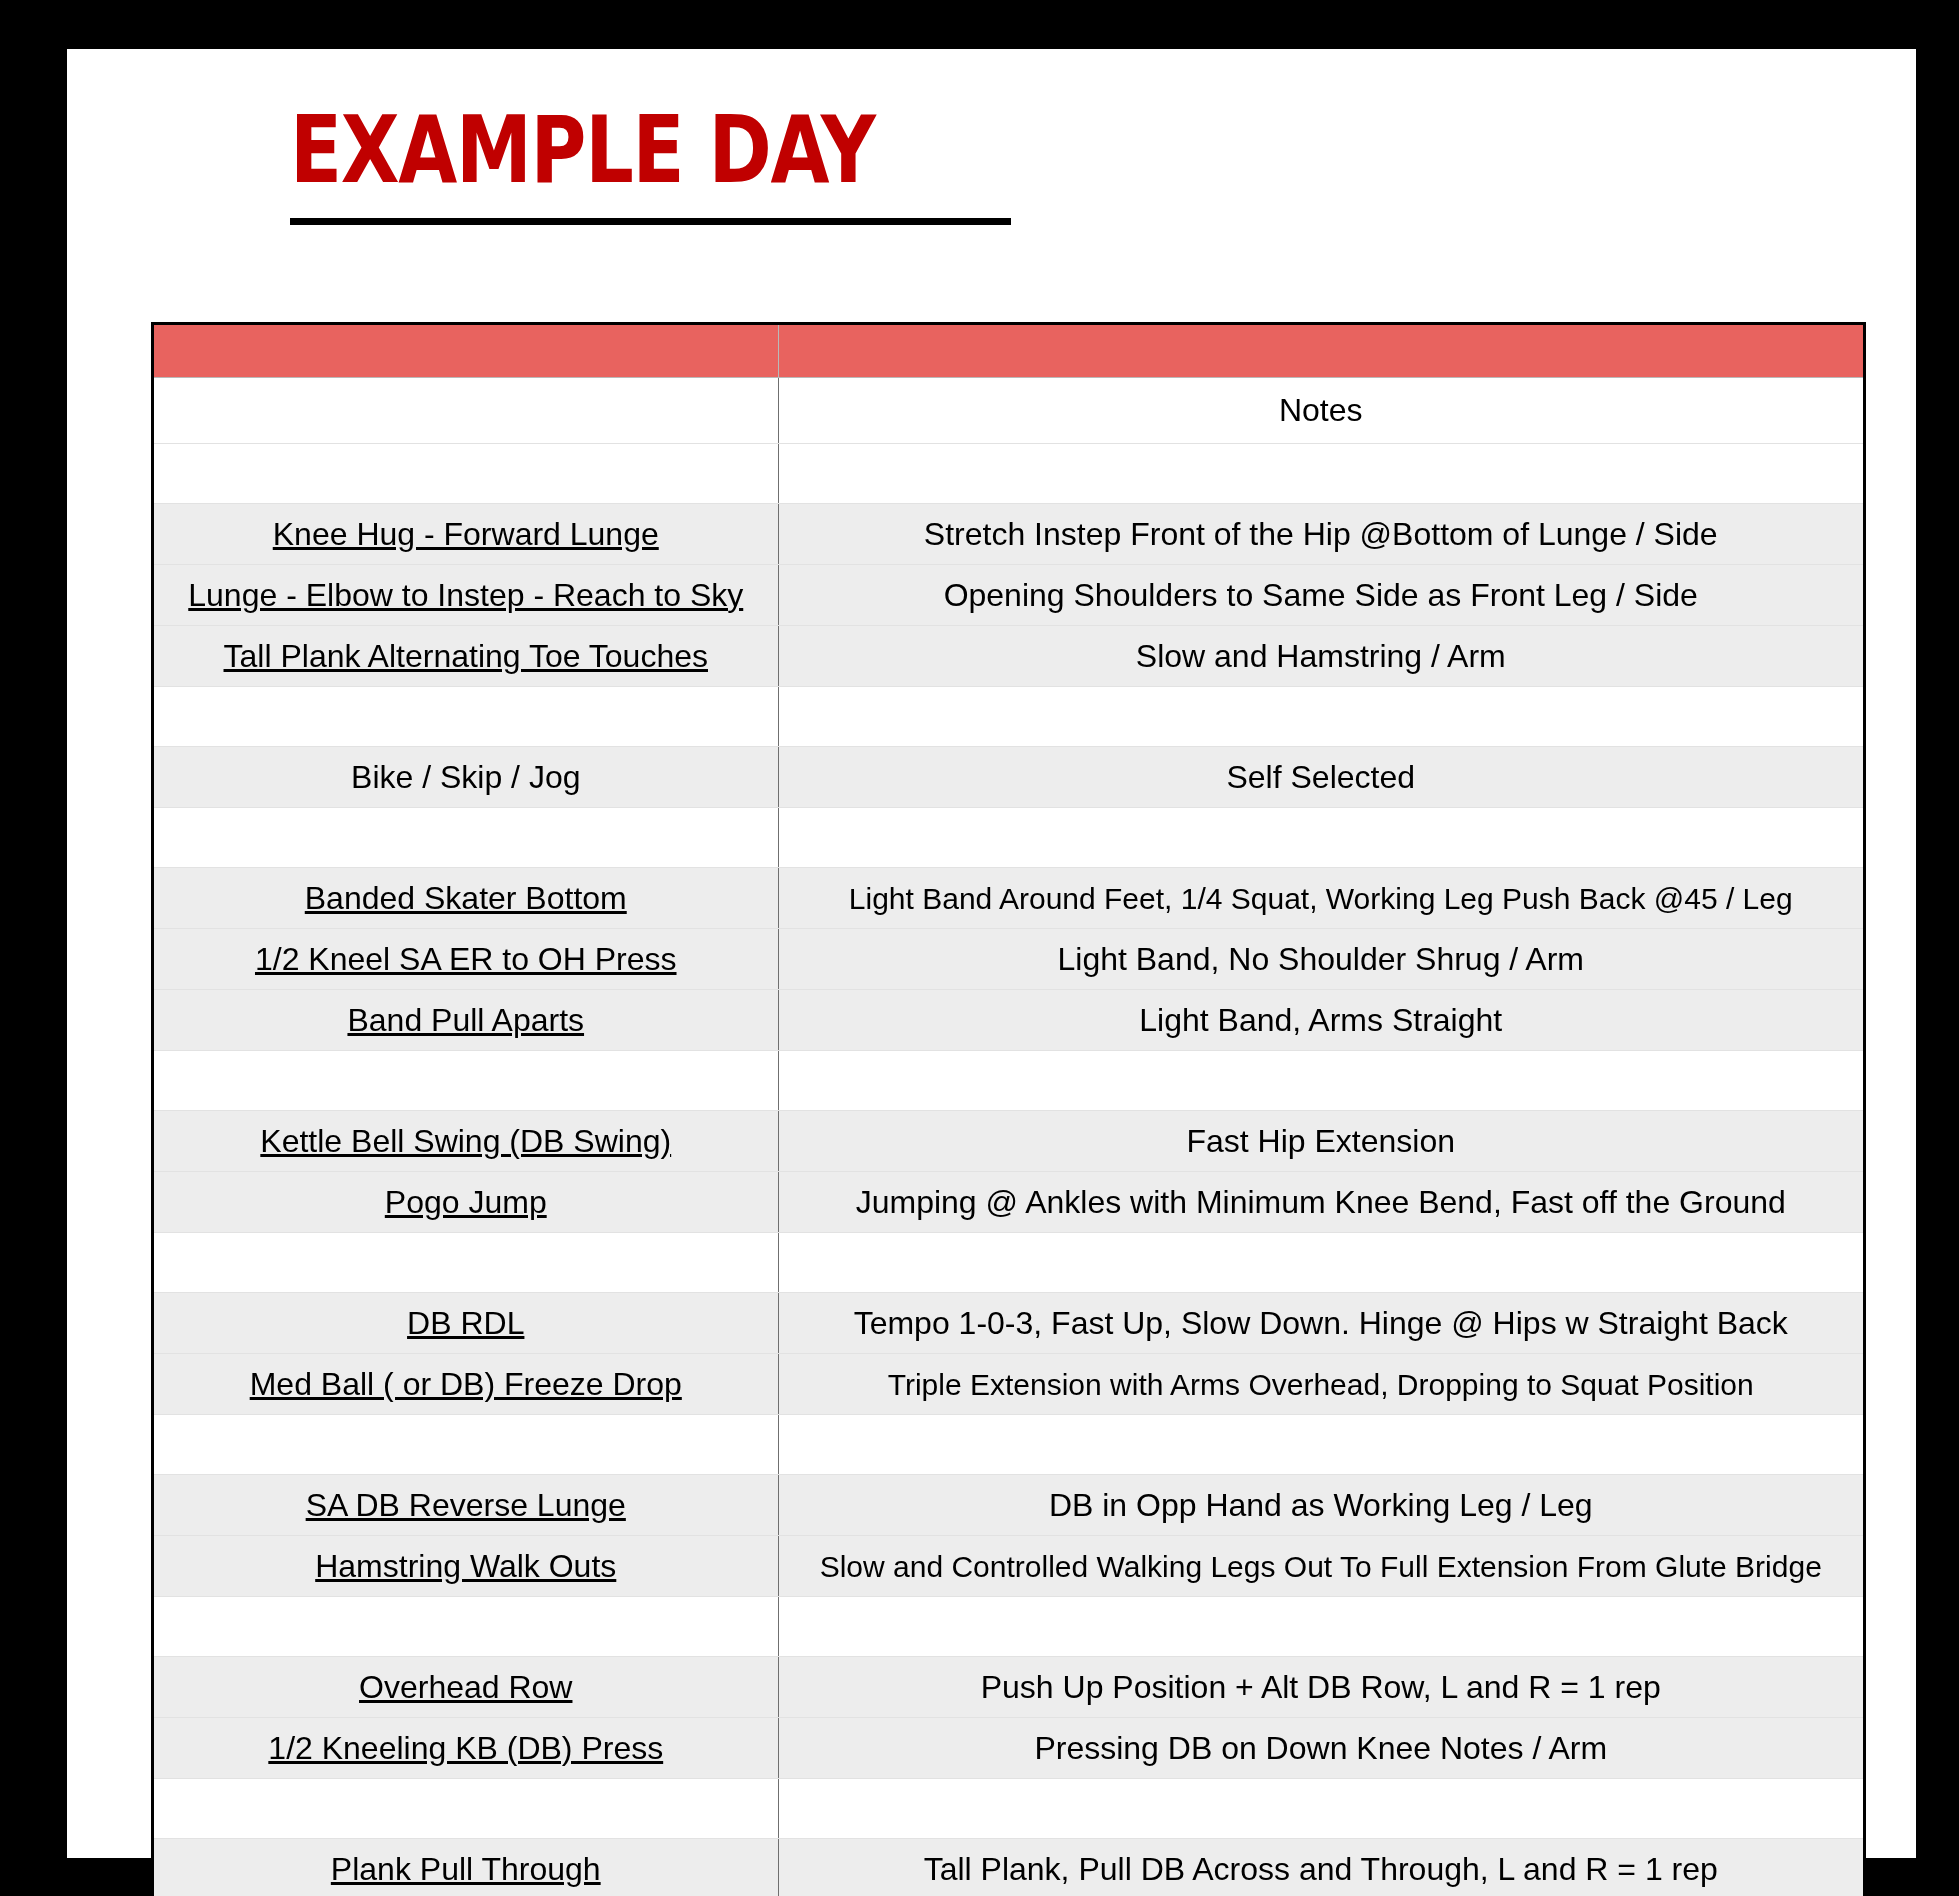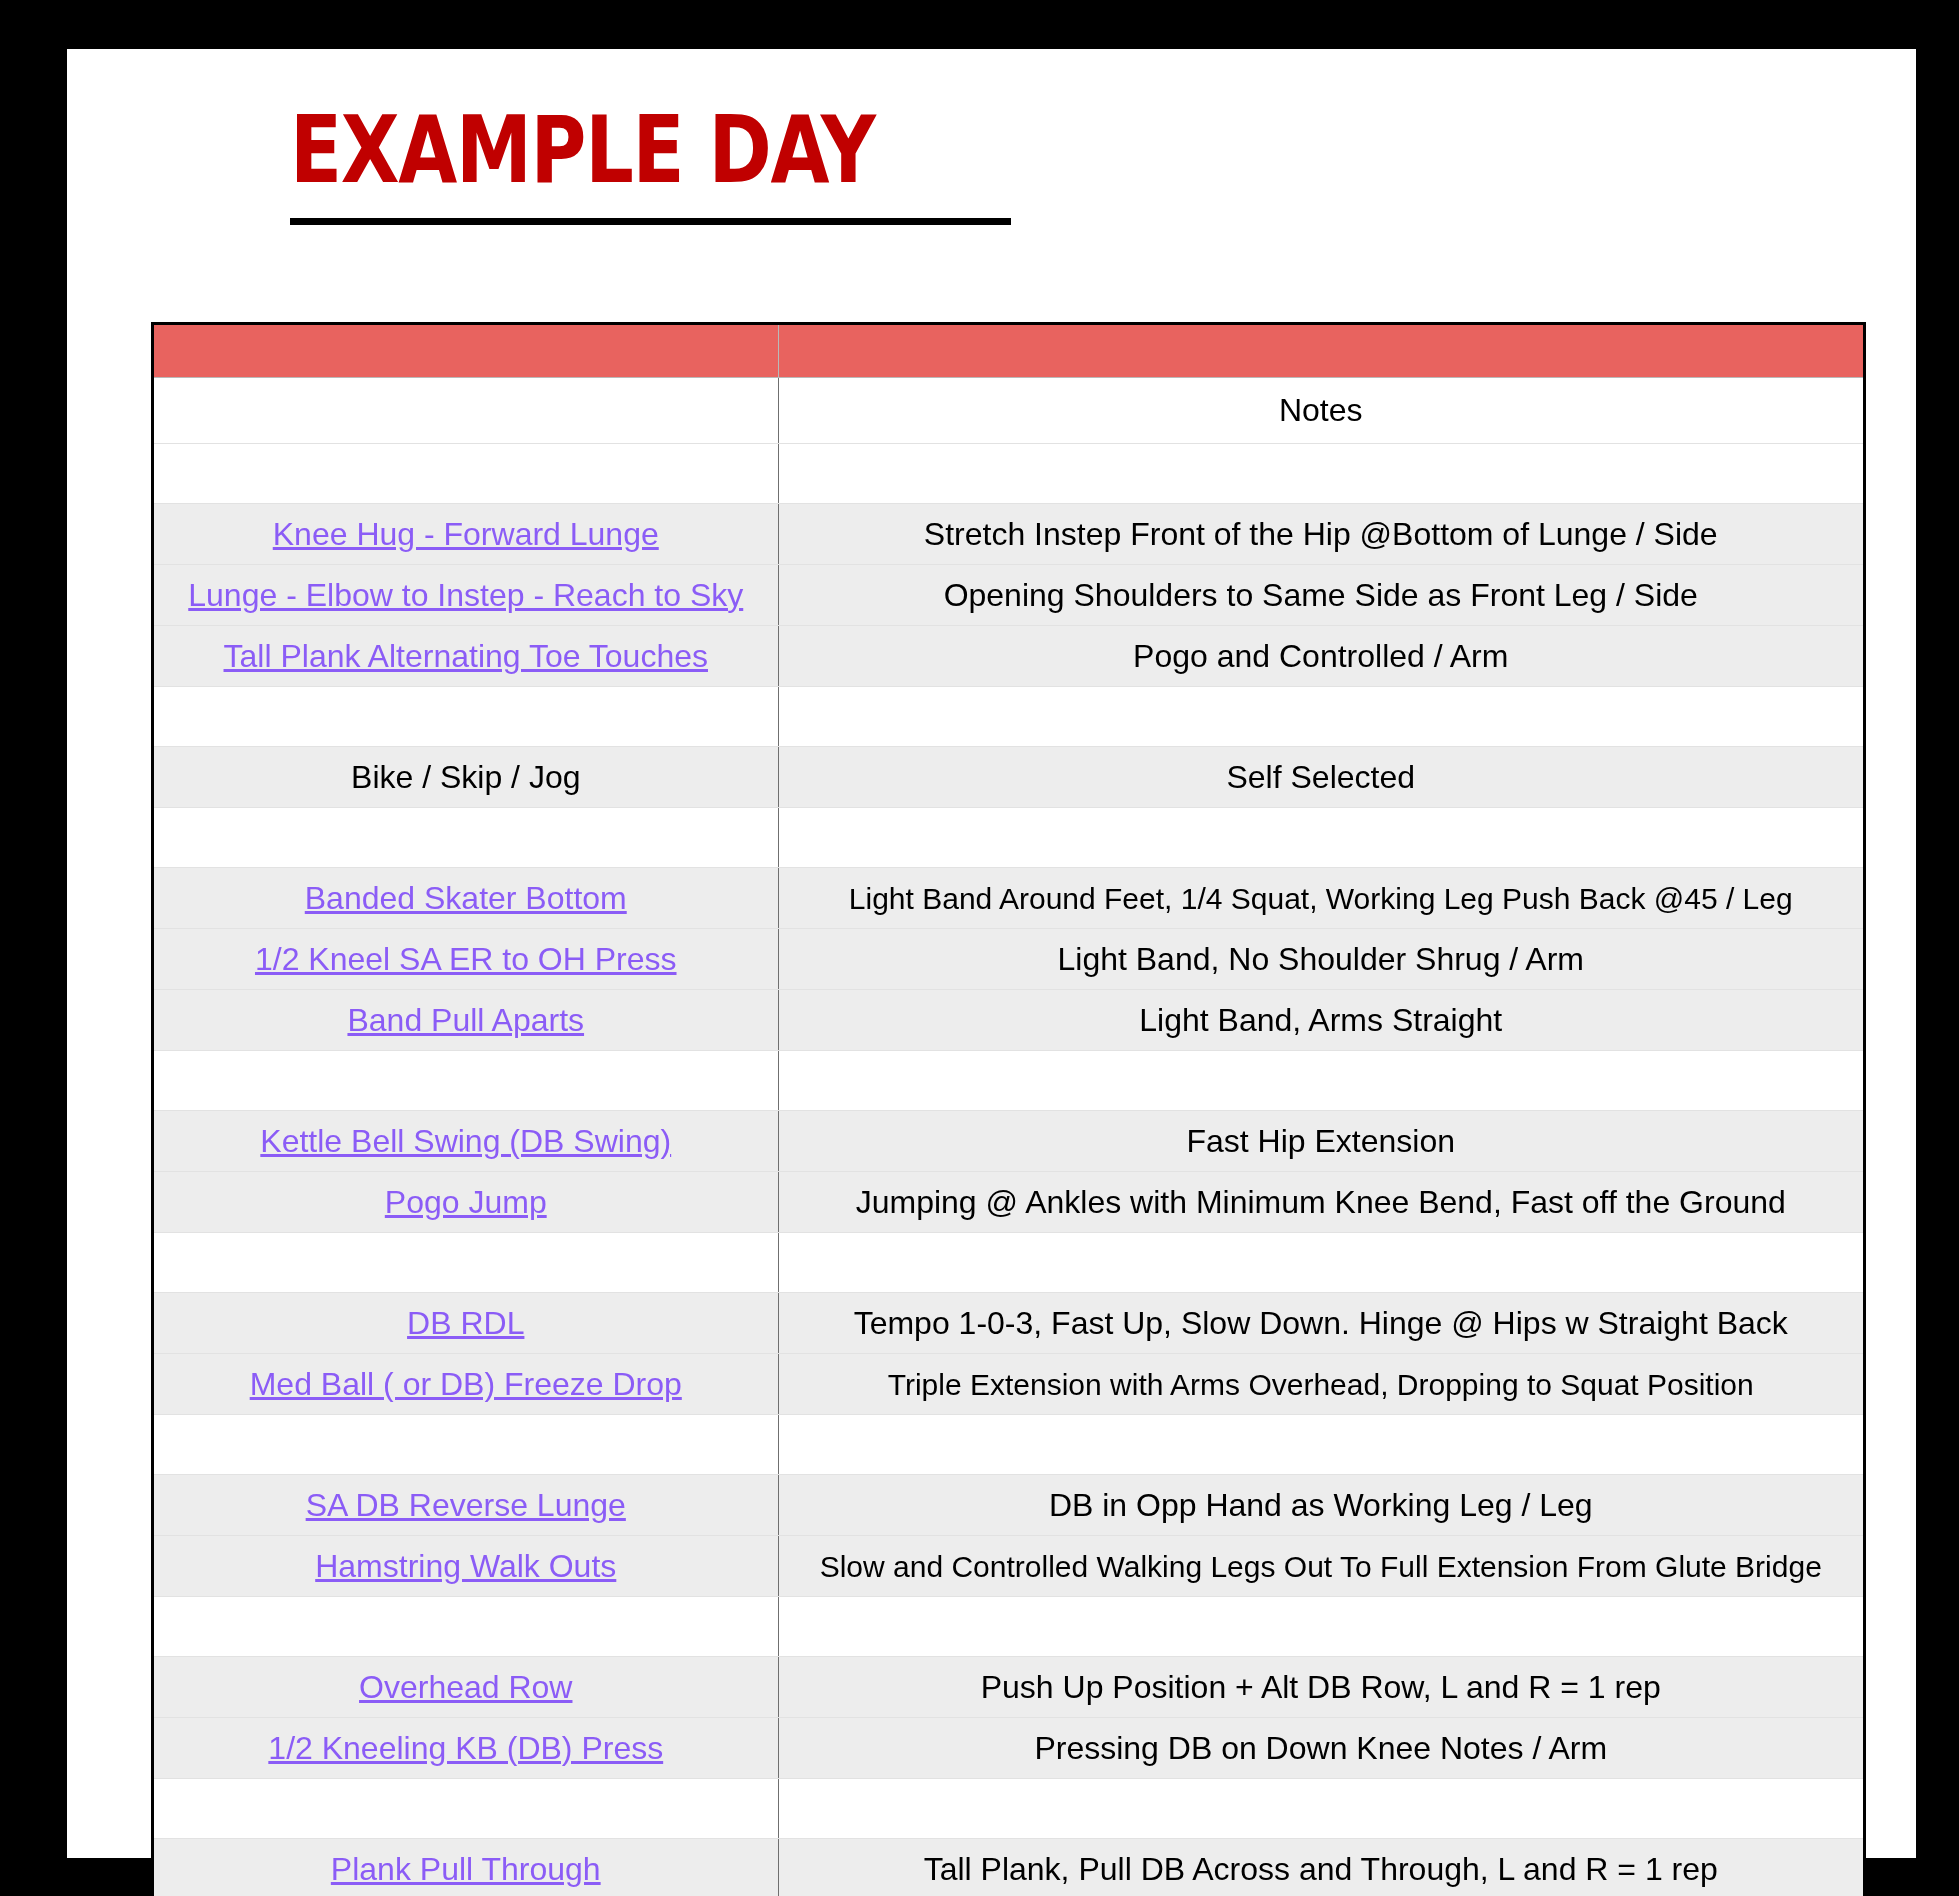--- a/index.html
+++ b/index.html
@@ -81,21 +81,21 @@
   }
   td.col-ex {
     border-right: 1.6px solid #6f6f6f;
   }
   td.col-notes { border-right: none; }
   tr.subhead td { height: 57px; }
   tr.shade td { background: #ededed; }
   tr.plain td { background: #ffffff; }
   tr.spacer td { height: 51px; }
   a.ex-link {
-    color: #8b5cf6;
+    color: #000000;
     text-decoration: underline;
     font-size: 32px;
   }
   .notes-label { font-size: 32px; }
   .tight { font-size: 30px; }
 </style>
 </head>
 <body>
 
 <div class="page">
@@ -127,21 +127,21 @@
           <tr class="shade">
             <td class="col-ex"><a class="ex-link" href="#">Knee Hug -  Forward Lunge</a></td>
             <td class="col-notes"><span>Stretch Instep Front of the Hip @Bottom of Lunge / Side</span></td>
           </tr>
           <tr class="shade">
             <td class="col-ex"><a class="ex-link" href="#">Lunge - Elbow to Instep - Reach to Sky</a></td>
             <td class="col-notes"><span>Opening Shoulders to Same Side as Front Leg / Side</span></td>
           </tr>
           <tr class="shade">
             <td class="col-ex"><a class="ex-link" href="#">Tall Plank Alternating Toe Touches</a></td>
-            <td class="col-notes"><span>Pogo and Controlled / Arm</span></td>
+            <td class="col-notes"><span>Slow and Hamstring / Arm</span></td>
           </tr>
           <tr class="spacer plain">
             <td class="col-ex"></td>
             <td class="col-notes"></td>
           </tr>
           <tr class="shade">
             <td class="col-ex"><span>Bike / Skip / Jog</span></td>
             <td class="col-notes"><span>Self Selected</span></td>
           </tr>
           <tr class="spacer plain">

